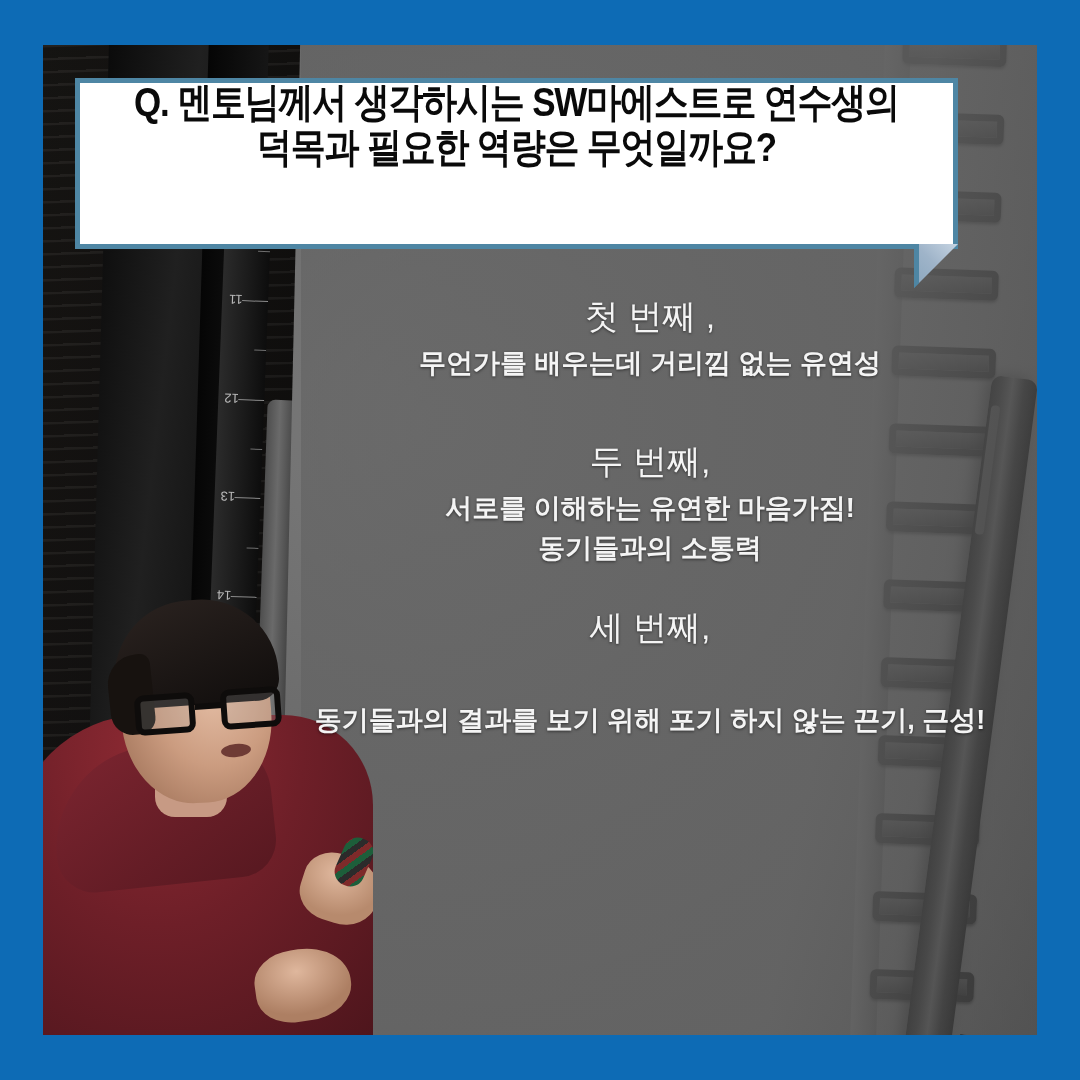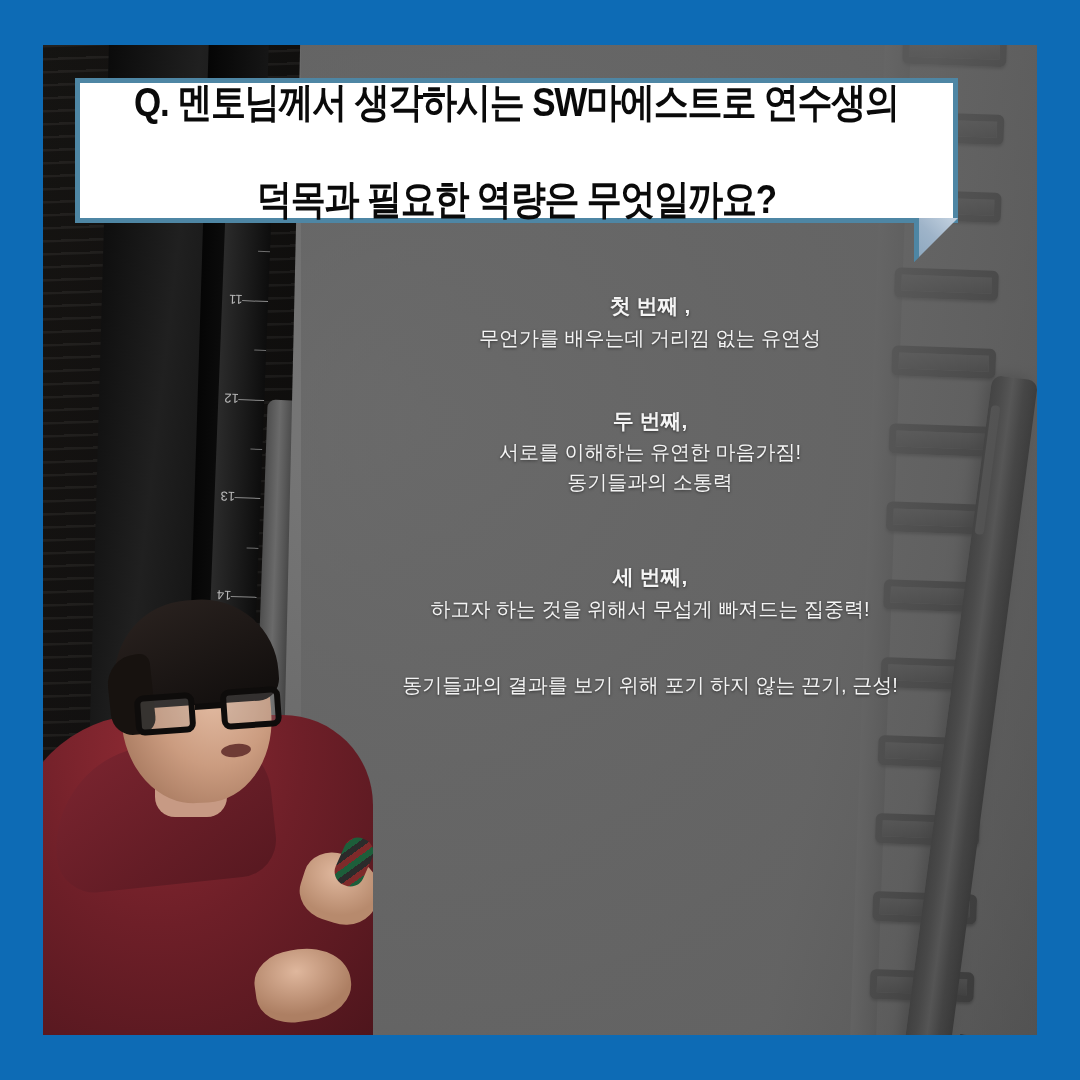--- a/index.html
+++ b/index.html
@@ -232,25 +232,25 @@
   
   .wash {
     position:absolute; left:258px; top:0; right:0; bottom:0;
     background:linear-gradient(100deg, rgba(96,96,96,.55) 0%, rgba(101,101,101,.82) 22%, rgba(100,100,100,.86) 70%, rgba(80,80,80,.55) 100%);
   }
 
   
   #title-card {
     position:absolute;
     left:75px; top:78px;
-    width:883px; height:145px;
+    width:883px; height:171px;
     background:#ffffff;
     border:5px solid #4e86a4;
     display:flex; flex-direction:column;
-    align-items:center; justify-content:space-between;
+    align-items:center; justify-content:flex-start;
     gap:6px;
     z-index:6;
   }
   #title-card .tline {
     color:#0a0a0a;
     font-size:35px;
     font-weight:bold;
     letter-spacing:-1.2px;
     line-height:1.1;
     white-space:nowrap;
@@ -276,29 +276,29 @@
     width:700px;
     z-index:5;
     text-align:center;
     color:#f4f4f4;
     font-family:"Liberation Sans","DejaVu Sans",sans-serif;
     text-shadow:0 1px 3px rgba(0,0,0,.55);
   }
   .blk { margin-bottom:44px; }
   .blk:last-child { margin-bottom:0; }
   .blk .lead {
-    font-size:21px; font-weight:bold;
+    font-size:34px; font-weight:normal;
     line-height:1.55; white-space:nowrap;
   }
   .blk .line {
-    font-size:20px; font-weight:normal;
+    font-size:27px; font-weight:bold;
     line-height:1.5; white-space:nowrap;
   }
   .blk.b1 { margin-bottom:52px; }
-  .blk.b2 { margin-bottom:64px; }
+  .blk.b2 { margin-bottom:32px; }
   .blk.b3 { margin-bottom:46px;margin-top:20px; }
 </style>
 </head>
 <body>
 
 <div id="card">
 
   <div id="stage">
     <div class="desk"></div>
     <div class="slab"></div>
@@ -390,20 +390,19 @@
       <div class="lead">첫 번째 ,</div>
       <div class="line">무언가를 배우는데 거리낌 없는 유연성</div>
     </div>
     <div class="blk b2">
       <div class="lead">두 번째,</div>
       <div class="line">서로를 이해하는 유연한 마음가짐!</div>
       <div class="line">동기들과의 소통력</div>
     </div>
     <div class="blk b3">
       <div class="lead">세 번째,</div>
-      <div class="line">하고자 하는 것을 위해서 무섭게 빠져드는 집중력!</div>
     </div>
     <div class="blk">
       <div class="line">동기들과의 결과를 보기 위해 포기 하지 않는 끈기, 근성!</div>
     </div>
   </div>
 
 </div>
 
 </body></html>

